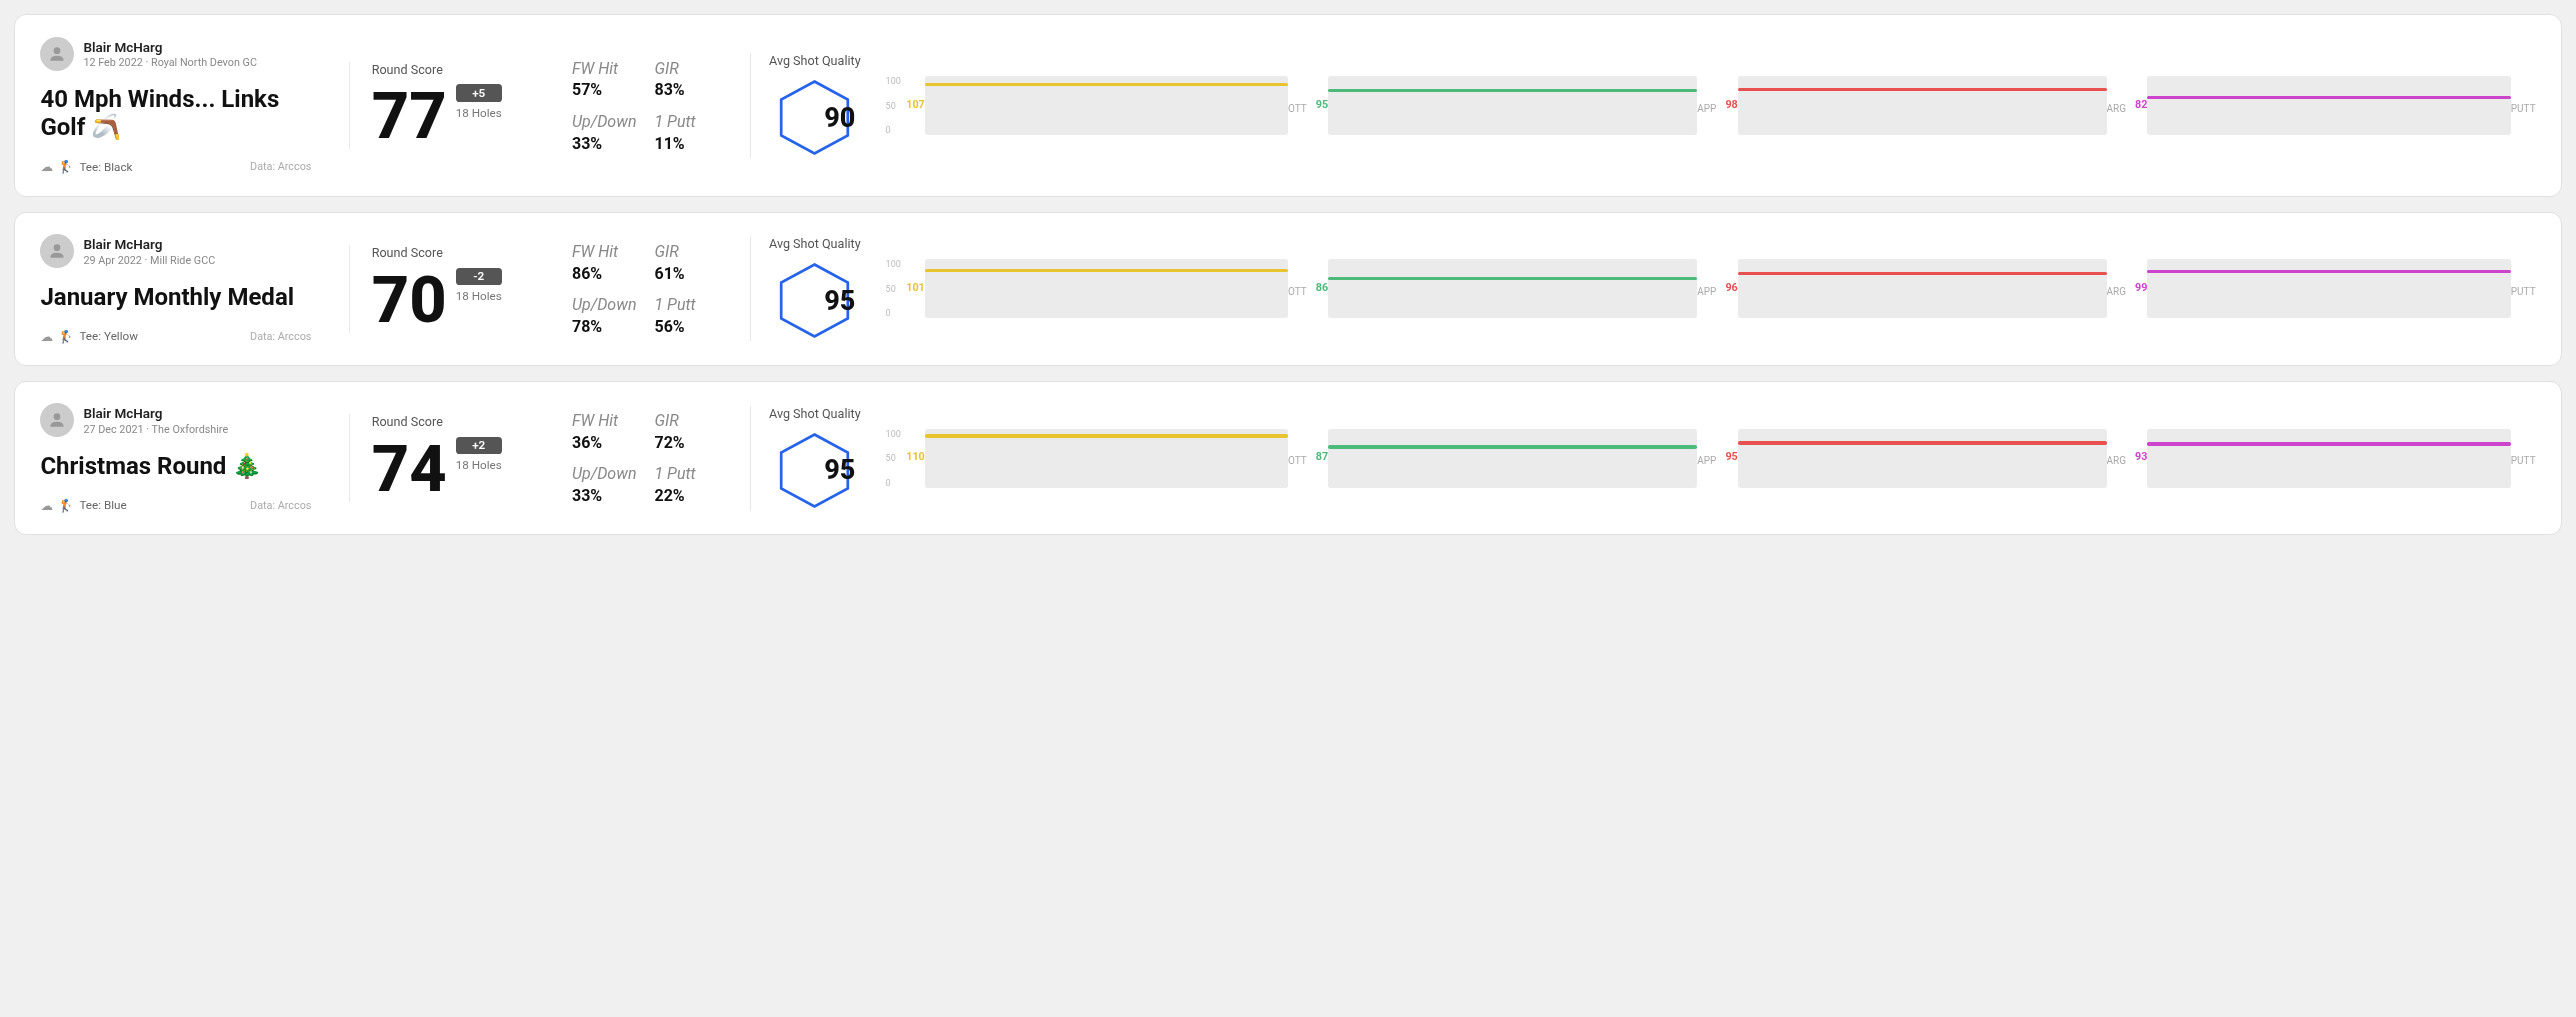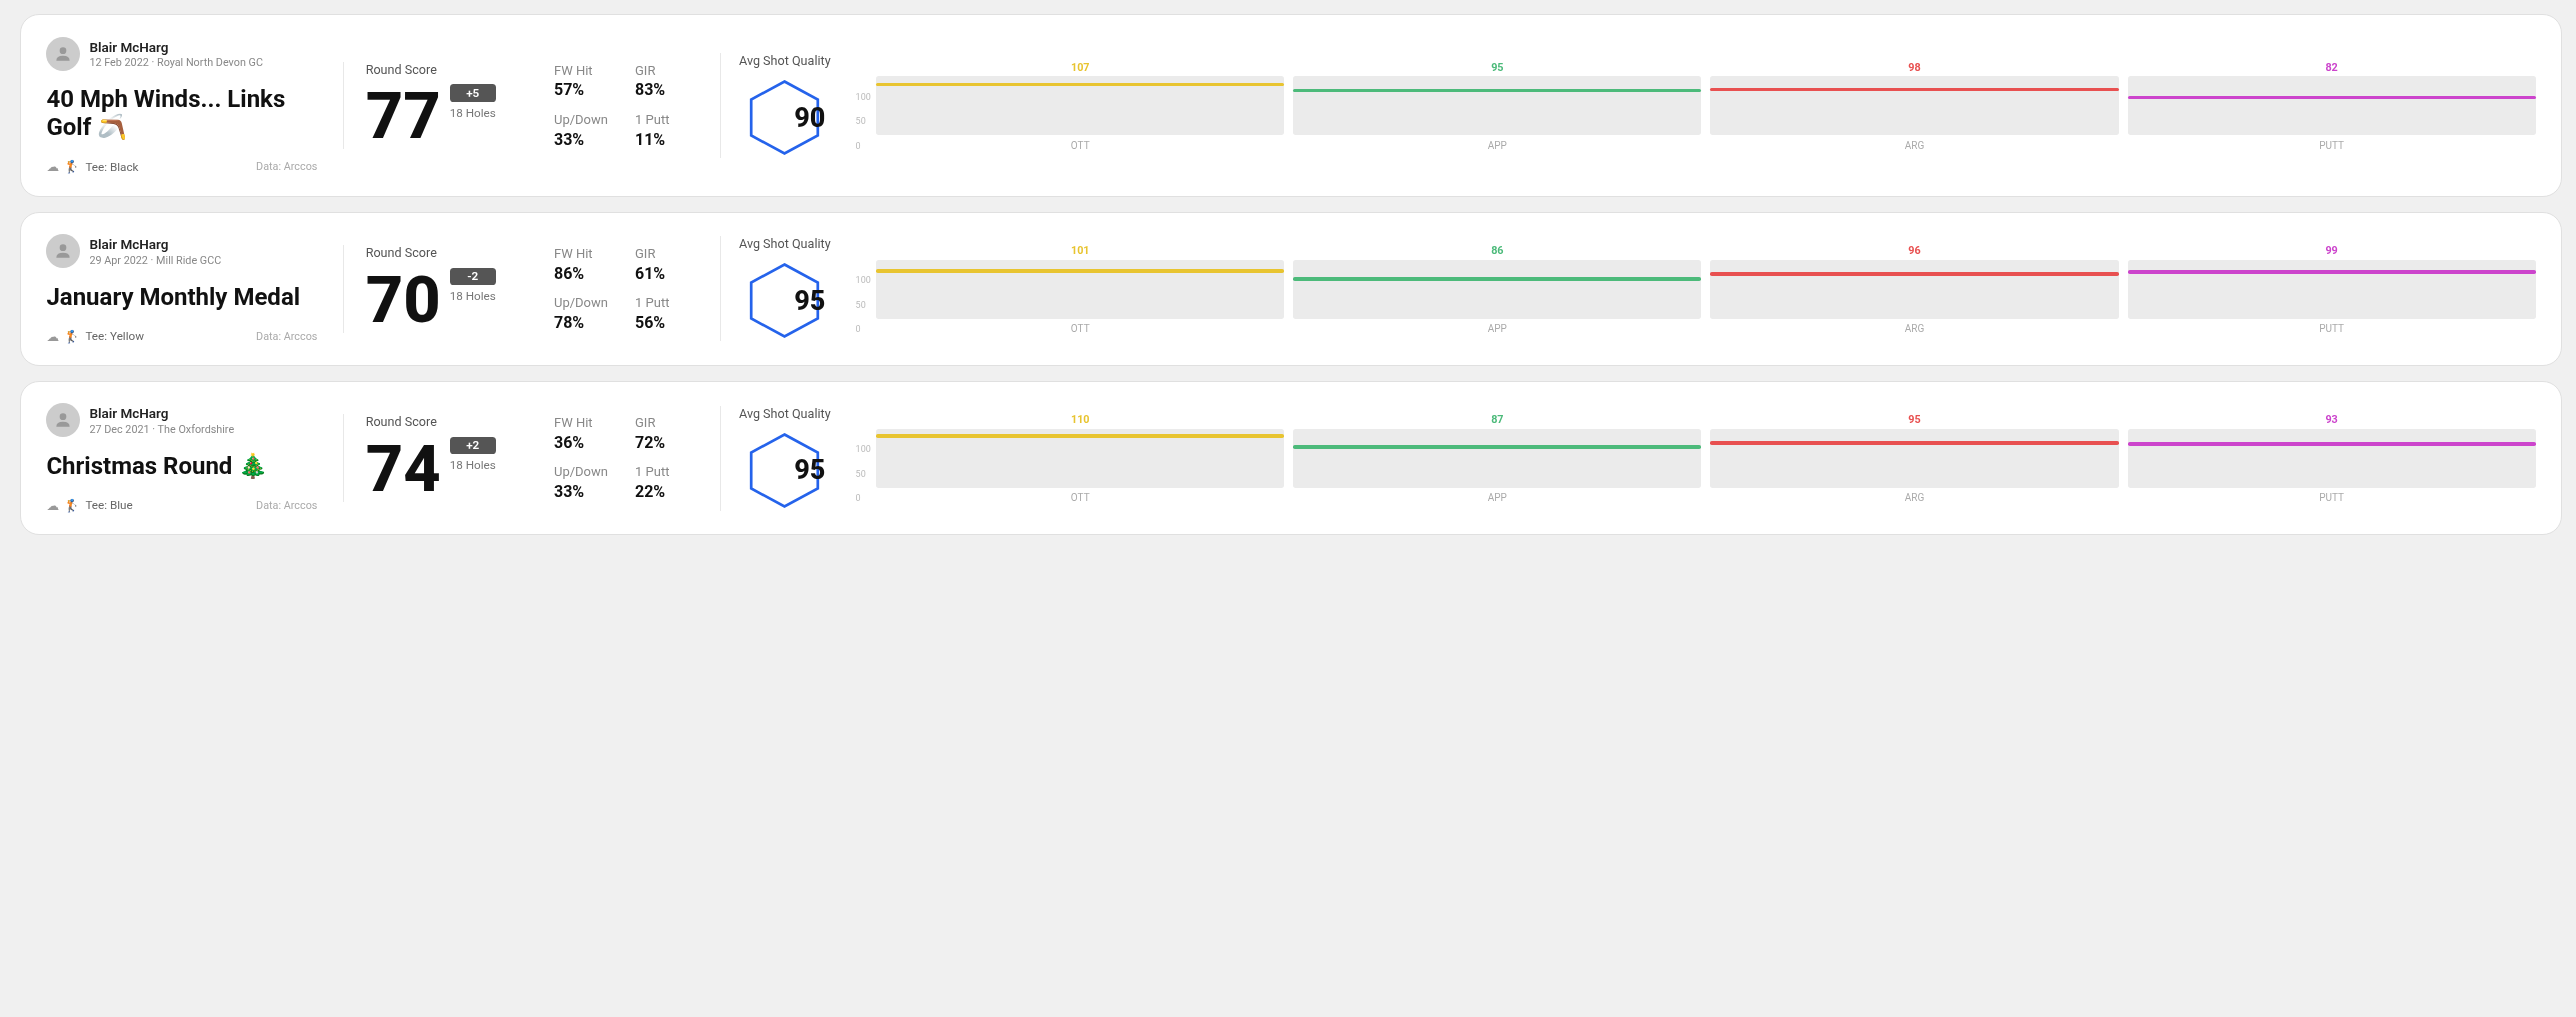--- a/index.html
+++ b/index.html
@@ -5,28 +5,27 @@
     * { box-sizing: border-box; margin: 0; padding: 0; }
     body {
       font-family: -apple-system, BlinkMacSystemFont, 'Segoe UI', Roboto, sans-serif;
       background: #f0f0f0;
       padding: 14.4px;
       min-width: 1263px;
     }
 
     .card {
       background: #fff;
-      border-radius: 19px;
+      border-radius: 12px;
       border: 0.9px solid #e0e0e0;
       padding: 21.7px 25px;
       margin-bottom: 14.4px;
       display: flex;
       align-items: center;
-      gap: 4px;
-      margin-left: 6px;
+      gap: 16px;
     }
 
     
     .card-left {
       width: 289px;
       flex-shrink: 0;
       padding-right: 18px;
     }
 
     .user-header {
@@ -153,23 +152,24 @@
       margin-left: 18px;
     }
 
     .stats-grid {
       display: grid;
       grid-template-columns: 1fr 1fr;
       gap: 12.6px 18px;
     }
 
     .stat-item .stat-label {
-      font-size: 13px;
+      font-size: 16px;
       color: #888;
       margin-bottom: 2.7px;
+      font-style: italic;
     }
 
     .stat-item .stat-value {
       font-size: 16px;
       font-weight: 700;
       color: #111;
     }
 
     
     .quality-section {
@@ -219,21 +219,21 @@
       z-index: 1;
     }
 
     
     .bar-chart {
       flex: 1;
     }
 
     .bar-col {
       display: flex;
-      flex-direction: column;
+      flex-direction: row;
       align-items: center;
       flex: 1;
     }
 
     .bar-top-val {
       font-size: 10.8px;
       font-weight: 700;
       margin-bottom: 2.7px;
     }
 

